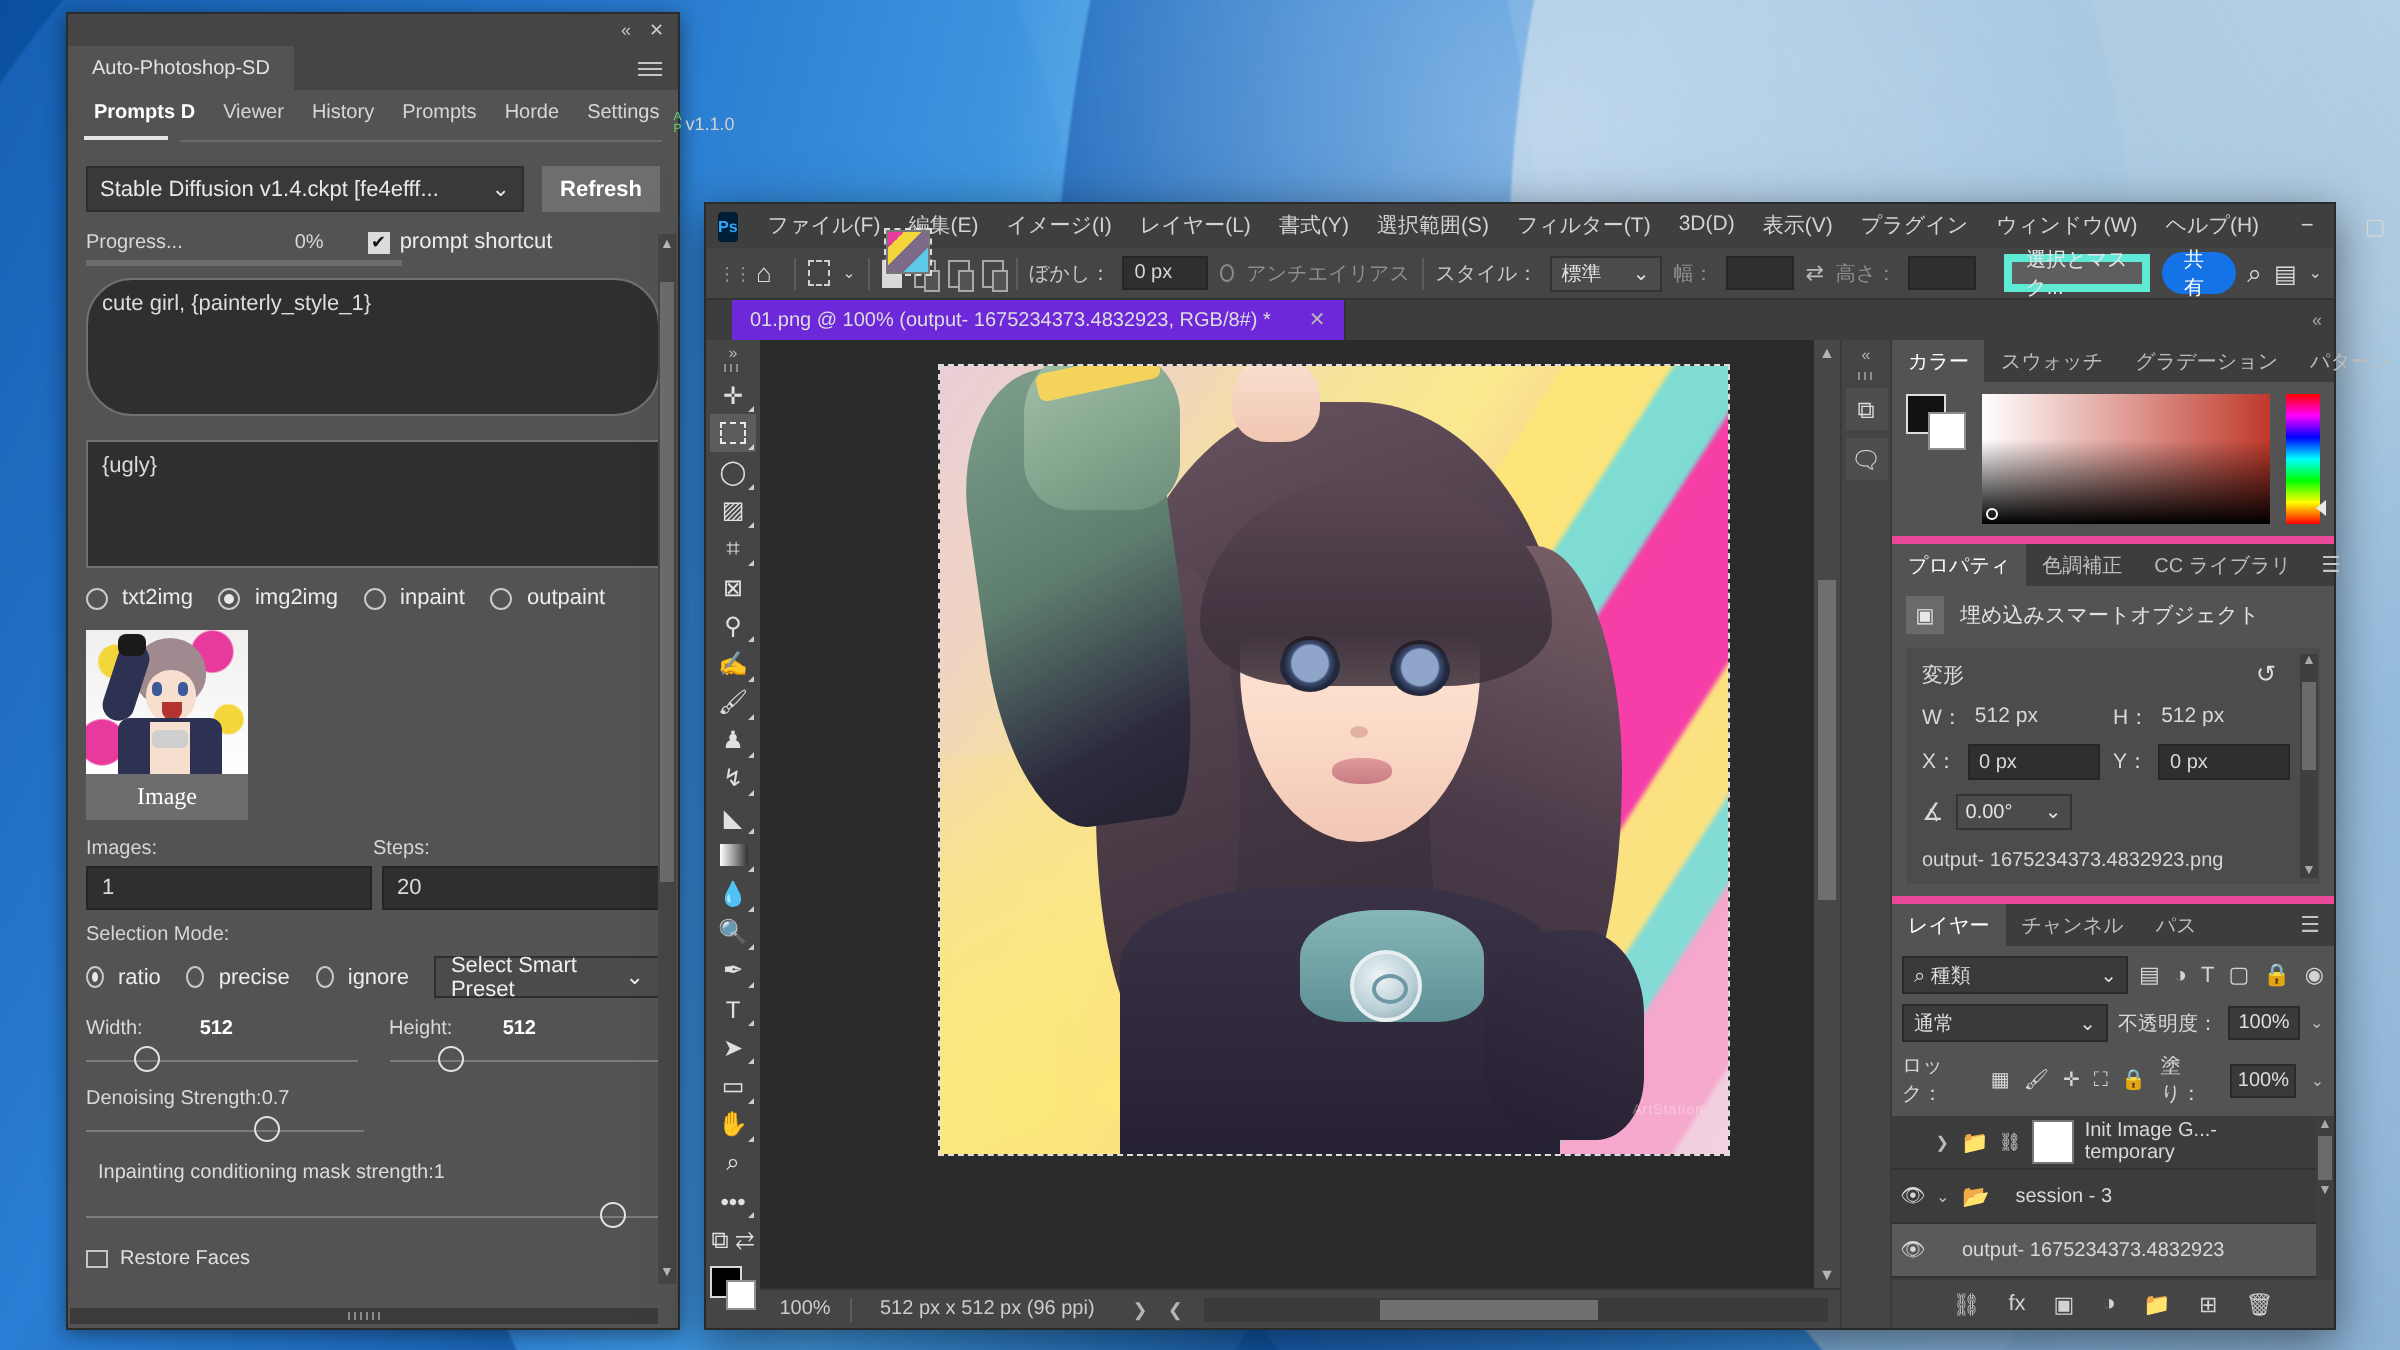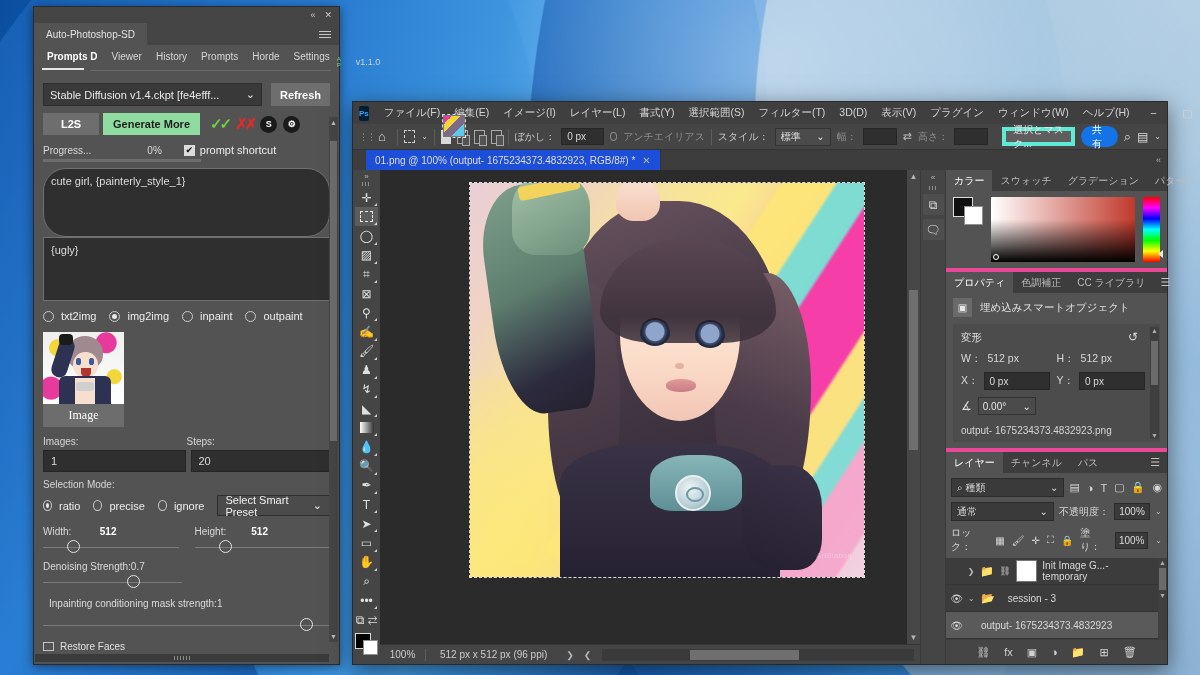--- a/index.html
+++ b/index.html
@@ -48,21 +48,21 @@
   .sd-tabrow { height:22px; background:#454545; display:flex; align-items:stretch; position:relative;}
   .sd-apptab { background:#535353; color:#e2e2e2; font-size:10px; padding:0 12px;
                display:flex; align-items:center; }
   .sd-hamb { margin-left:auto; display:flex; align-items:center; padding-right:8px; }
   .sd-hamb i { display:block; width:12px; height:1px; background:#c6c6c6; margin:2px 0; }
 
   .sd-navrow { display:flex; align-items:flex-end; gap:0; padding:0 6px; height:23px;
                background:#535353; }
   .sd-navitem { font-size:10px; color:#d6d6d6; padding:0 7px; line-height:22px; white-space:nowrap; }
   .sd-navitem.active { color:#fff; font-weight:bold; }
-  .sd-ver { margin-left:auto; font-size:9px; color:#d0d0d0; padding-right:4px; display:flex; gap:15px; align-items:center;}
+  .sd-ver { margin-left:auto; font-size:9px; color:#d0d0d0; padding-right:4px; display:flex; gap:2px; align-items:center;}
   .sd-ap { font-size:6px; color:#6fd36f; line-height:6px; }
   .sd-underline { height:2px; background:#e6e6e6; width:42px; margin-left:8px; }
   .sd-divider { height:1px; background:#6b6b6b; margin:0 8px 0 56px; }
 
   .sd-body { padding:8px 9px 0 9px; flex:1; position:relative; overflow:hidden; }
 
   .row { display:flex; align-items:center; }
   .sel-model {
     flex:1; height:23px; background:#393939; color:#e8e8e8; font-size:11px;
     display:flex; align-items:center; padding:0 6px; border:1px solid #2e2e2e;
@@ -82,21 +82,21 @@
 
   .prog-row { display:flex; align-items:center; margin-top:9px; font-size:10px; color:#d8d8d8;}
   .prog-bar { height:3px; background:#6d6d6d; margin-top:3px; width:158px;}
   .chk { display:flex; align-items:center; gap:5px; font-size:11px; color:#ececec;}
   .chkbox { width:11px; height:11px; background:#dcdcdc; color:#111; font-size:9px;
             display:flex; align-items:center; justify-content:center; }
 
   .ta { background:#2f2f2f; border:1px solid #707070; color:#dcdcdc; font-size:11px;
         padding:6px 7px; width:100%; resize:none; font-family:"Liberation Sans",sans-serif; }
   .ta1 { height:69px; margin-top:6px;border-radius:23px; }
-  .ta2 { height:64px; margin-top:0; }
+  .ta2 { height:64px; margin-top:12px; }
 
   .radios { display:flex; align-items:center; gap:7px; margin-top:9px; font-size:11px; color:#ececec;}
   .rad { width:11px; height:11px; border:1px solid #c9c9c9; border-radius:50%; display:inline-block;
          position:relative; }
   .rad.on::after { content:""; position:absolute; inset:2px; border-radius:50%; background:#e8e8e8; }
   .radlabel { margin-right:6px; }
 
   .thumbwrap { margin-top:10px; width:81px; }
   .thumb { width:81px; height:72px; position:relative; overflow:hidden;
       background:
@@ -185,22 +185,22 @@
   .op-radio { width:9px; height:9px; border:1px solid #8a8a8a; border-radius:50%; }
   .op-sel { height:18px; background:#4b4b4b; border:1px solid #333; font-size:10px;
             display:flex; align-items:center; justify-content:space-between; padding:0 5px; color:#e0e0e0;}
   .op-swap { color:#b9b9b9; font-size:11px; }
   .op-btn { height:19px; background:#5e5e5e; border:4px solid #5eead4; font-size:10px;
             display:flex; align-items:center; padding:0 7px; color:#e6e6e6; }
   .op-share { height:21px; background:#1473e6; color:#fff; font-size:10px; padding:0 11px;
               border-radius:11px; display:flex; align-items:center; }
 
   .ps-tabrow { height:20px; background:#3d3d3d; display:flex; align-items:stretch; }
-  .ps-doctab { background:#1d4ed8; color:#ddd; font-size:10px; padding:0 9px;
-               display:flex; align-items:center; gap:7px; border-right:1px solid #333;}
+  .ps-doctab { background:#6d28d9; color:#ddd; font-size:10px; padding:0 9px;
+               display:flex; align-items:center; gap:19px; border-right:1px solid #333;}
   .ps-doctab .x { color:#b6b6b6; font-size:10px; }
   .ps-tabarrow { margin-left:auto; color:#aaa; font-size:9px; display:flex; align-items:center; padding:0 6px;}
 
   .ps-main { flex:1; display:flex; min-height:0; }
 
   .ps-tools { width:27px; background:#454545; display:flex; flex-direction:column;
               align-items:center; padding-top:2px; gap:0; }
   .ps-tools .tdots { color:#b9b9b9; font-size:8px; margin-bottom:1px;}
   .ps-tools .grip { width:9px; height:4px; background:repeating-linear-gradient(90deg,#8d8d8d 0 1px,transparent 1px 3px); margin-bottom:2px;}
   .tool { width:23px; height:19.2px; display:flex; align-items:center; justify-content:center;
@@ -425,30 +425,20 @@
   <div class="sd-body">
 
     <div class="row" style="margin-top:4px">
       <div class="sel-model">
         <span>Stable Diffusion v1.4.ckpt [fe4efff...</span>
         <span>⌄</span>
       </div>
       <div class="btn-refresh">Refresh</div>
     </div>
 
-    <div class="row" style="margin-top:7px">
-      <div class="btn-l2s">L2S</div>
-      <div class="btn-gen">Generate More</div>
-      <div class="ic-row">
-        <span class="ic-check">✓✓</span>
-        <span class="ic-x">✗✗</span>
-        <span class="ic-round">S</span>
-        <span class="ic-round">⚙</span>
-      </div>
-    </div>
 
     <div class="prog-row">
       <span>Progress...</span>
       <span style="margin-left:56px">0%</span>
       <span class="chk" style="margin-left:22px">
         <span class="chkbox">✔</span>
         <span>prompt shortcut</span>
       </span>
     </div>
     <div class="prog-bar"></div>

